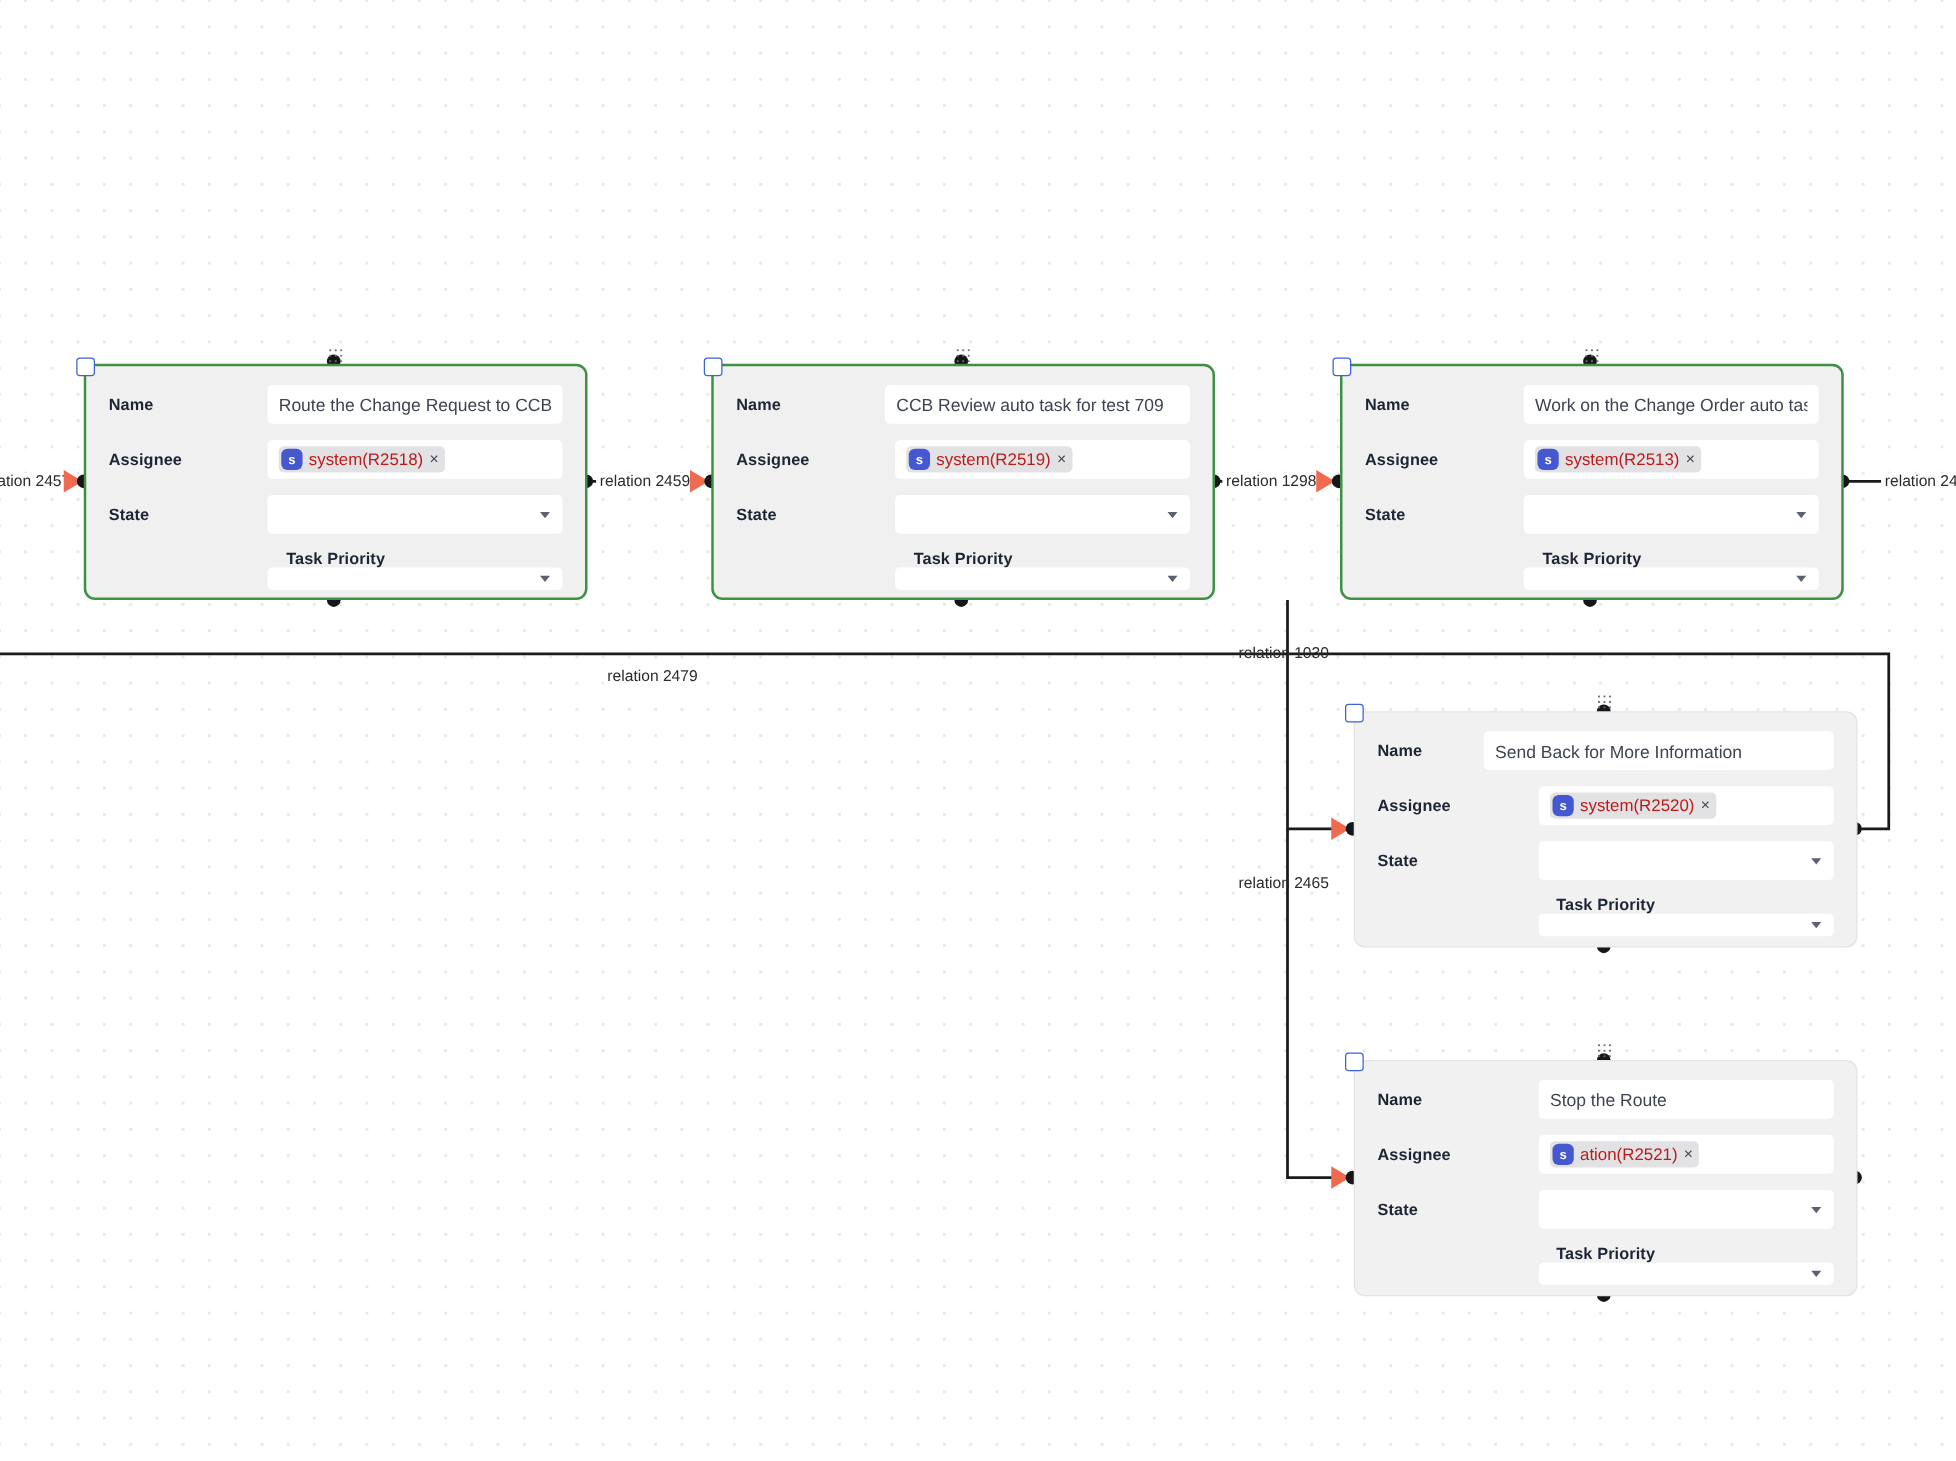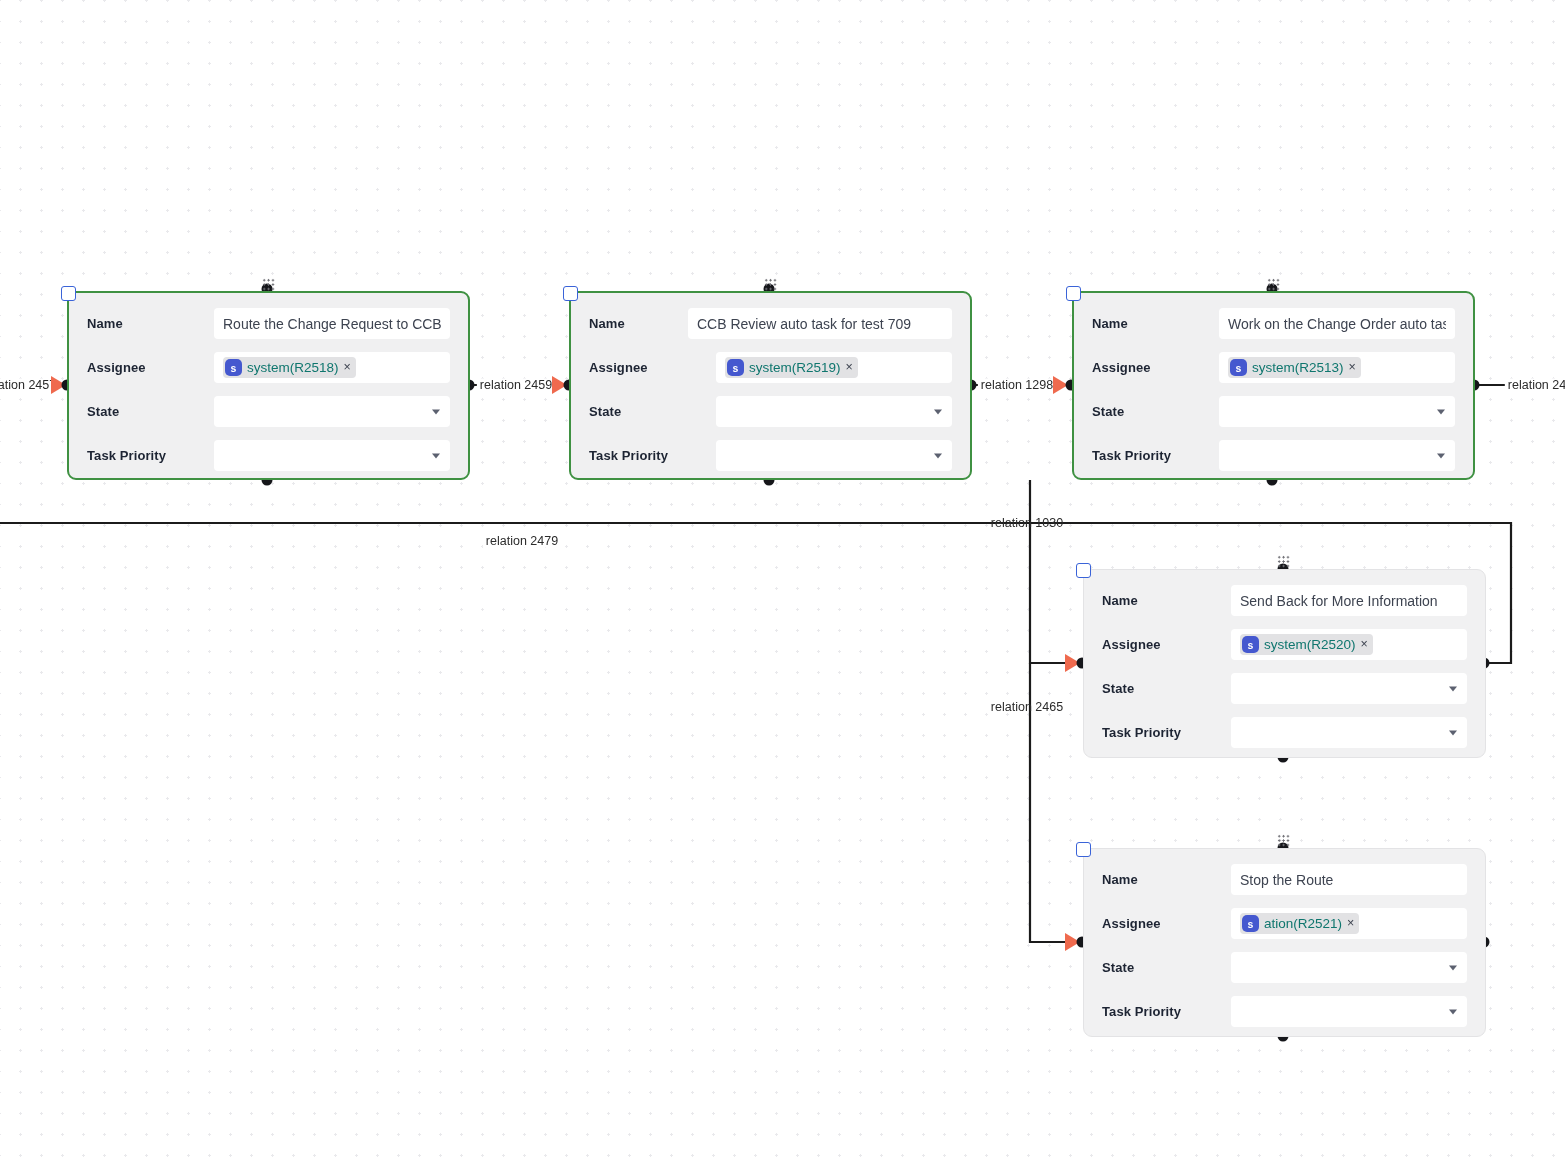--- a/index.html
+++ b/index.html
@@ -106,21 +106,21 @@
     background-size: 4.4px 4.4px;
     background-position: 0 0;
   }
 
   .field-row {
     display: flex;
     align-items: center;
     height: 33px;
     margin-bottom: 11px;
   }
-  .field-row:last-child { margin-bottom: 0; }
+  .field-row:last-child { margin-bottom: 0; flex-direction: column; }
   .field-label {
     flex: 0 0 auto;
     font-size: 13px;
     font-weight: bold;
     color: #1d2433;
     letter-spacing: 0.1px;
   }
   .field-control {
     margin-left: auto;
     box-sizing: border-box;
@@ -155,21 +155,21 @@
     color: #ffffff;
     font-size: 10.5px;
     font-weight: bold;
     display: flex;
     align-items: center;
     justify-content: center;
     flex: 0 0 auto;
   }
   .chip-text {
     font-size: 13.5px;
-    color: #0f766e;
+    color: #b91c1c;
     white-space: nowrap;
   }
   .chip-close {
     font-size: 12.5px;
     color: #3d4350;
     cursor: pointer;
     line-height: 1;
   }
   .select-caret {
     position: absolute;
@@ -283,21 +283,21 @@
       </div>
     </div>
   </div>
 
   <div class="node selected" id="n2" style="left:569px; top:291px; width:403px; height:189px;">
     <div class="node-checkbox"></div>
     <div class="node-drag" style="left:193px;"></div>
 
     <div class="field-row">
       <div class="field-label">Name</div>
-      <div class="field-control" style="width:264px;">
+      <div class="field-control" style="width:244px;">
         <span class="field-text">CCB Review auto task for test 709</span>
       </div>
     </div>
 
     <div class="field-row">
       <div class="field-label">Assignee</div>
       <div class="field-control" style="width:236px;">
         <span class="chip">
           <span class="chip-avatar">s</span>
           <span class="chip-text">system(R2519)</span>
@@ -361,21 +361,21 @@
       </div>
     </div>
   </div>
 
   <div class="node plain" id="n4" style="left:1083px; top:569px; width:403px; height:189px;">
     <div class="node-checkbox"></div>
     <div class="node-drag" style="left:193px;"></div>
 
     <div class="field-row">
       <div class="field-label">Name</div>
-      <div class="field-control" style="width:236px;">
+      <div class="field-control" style="width:280px;">
         <span class="field-text">Send Back for More Information</span>
       </div>
     </div>
 
     <div class="field-row">
       <div class="field-label">Assignee</div>
       <div class="field-control" style="width:236px;">
         <span class="chip">
           <span class="chip-avatar">s</span>
           <span class="chip-text">system(R2520)</span>

